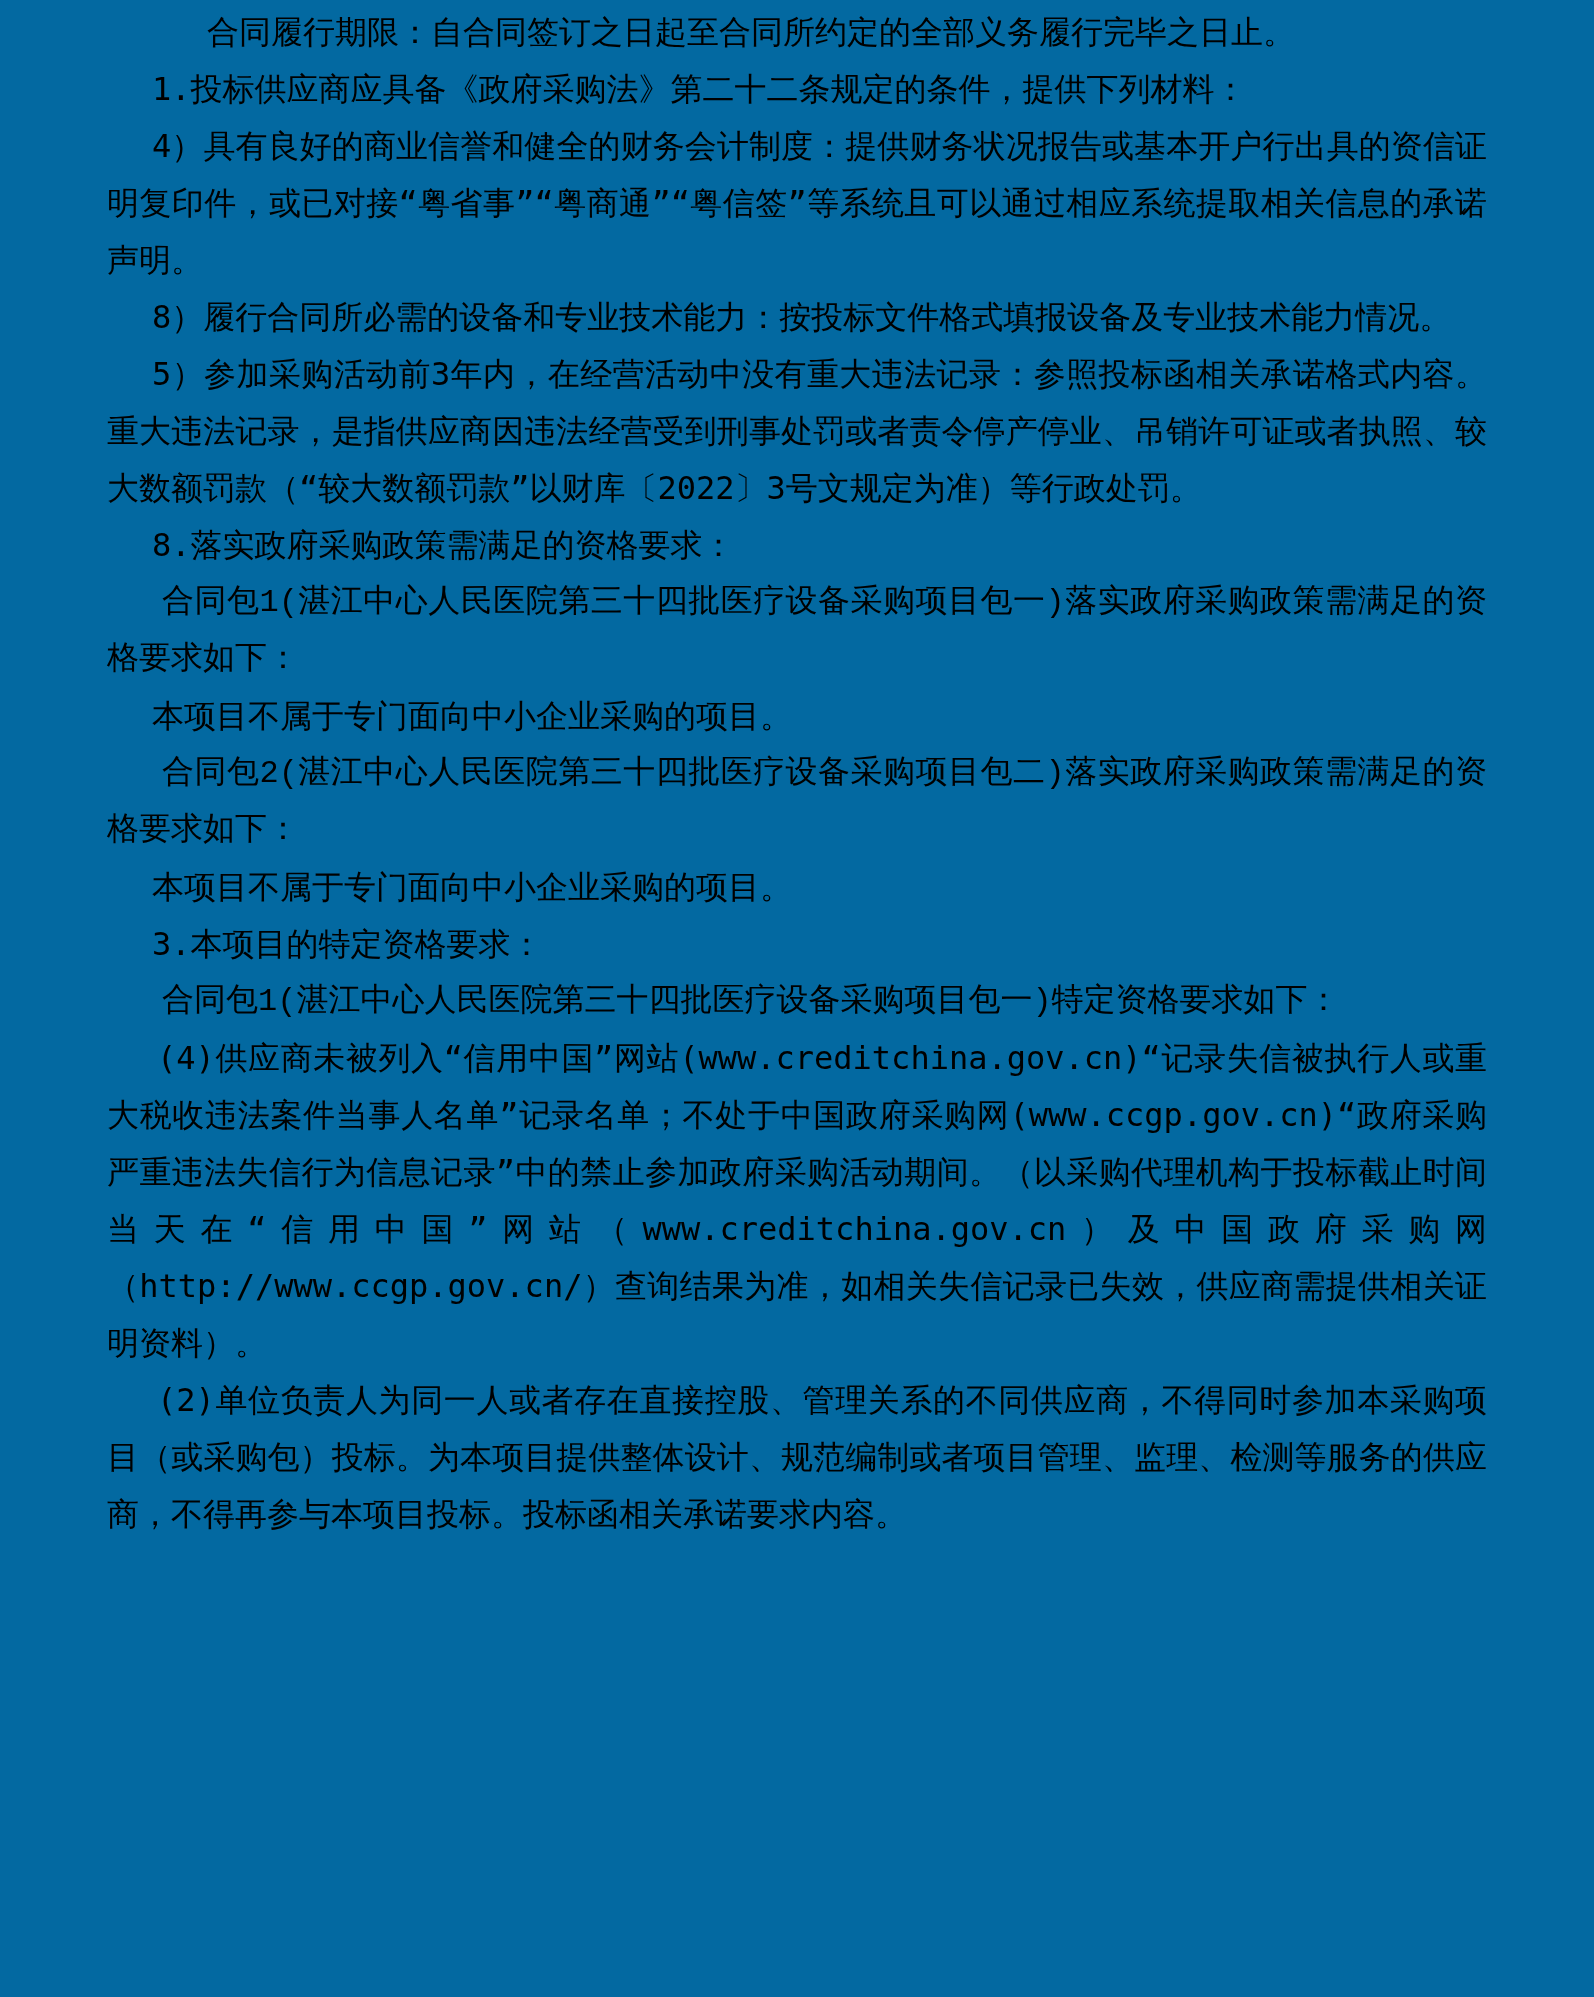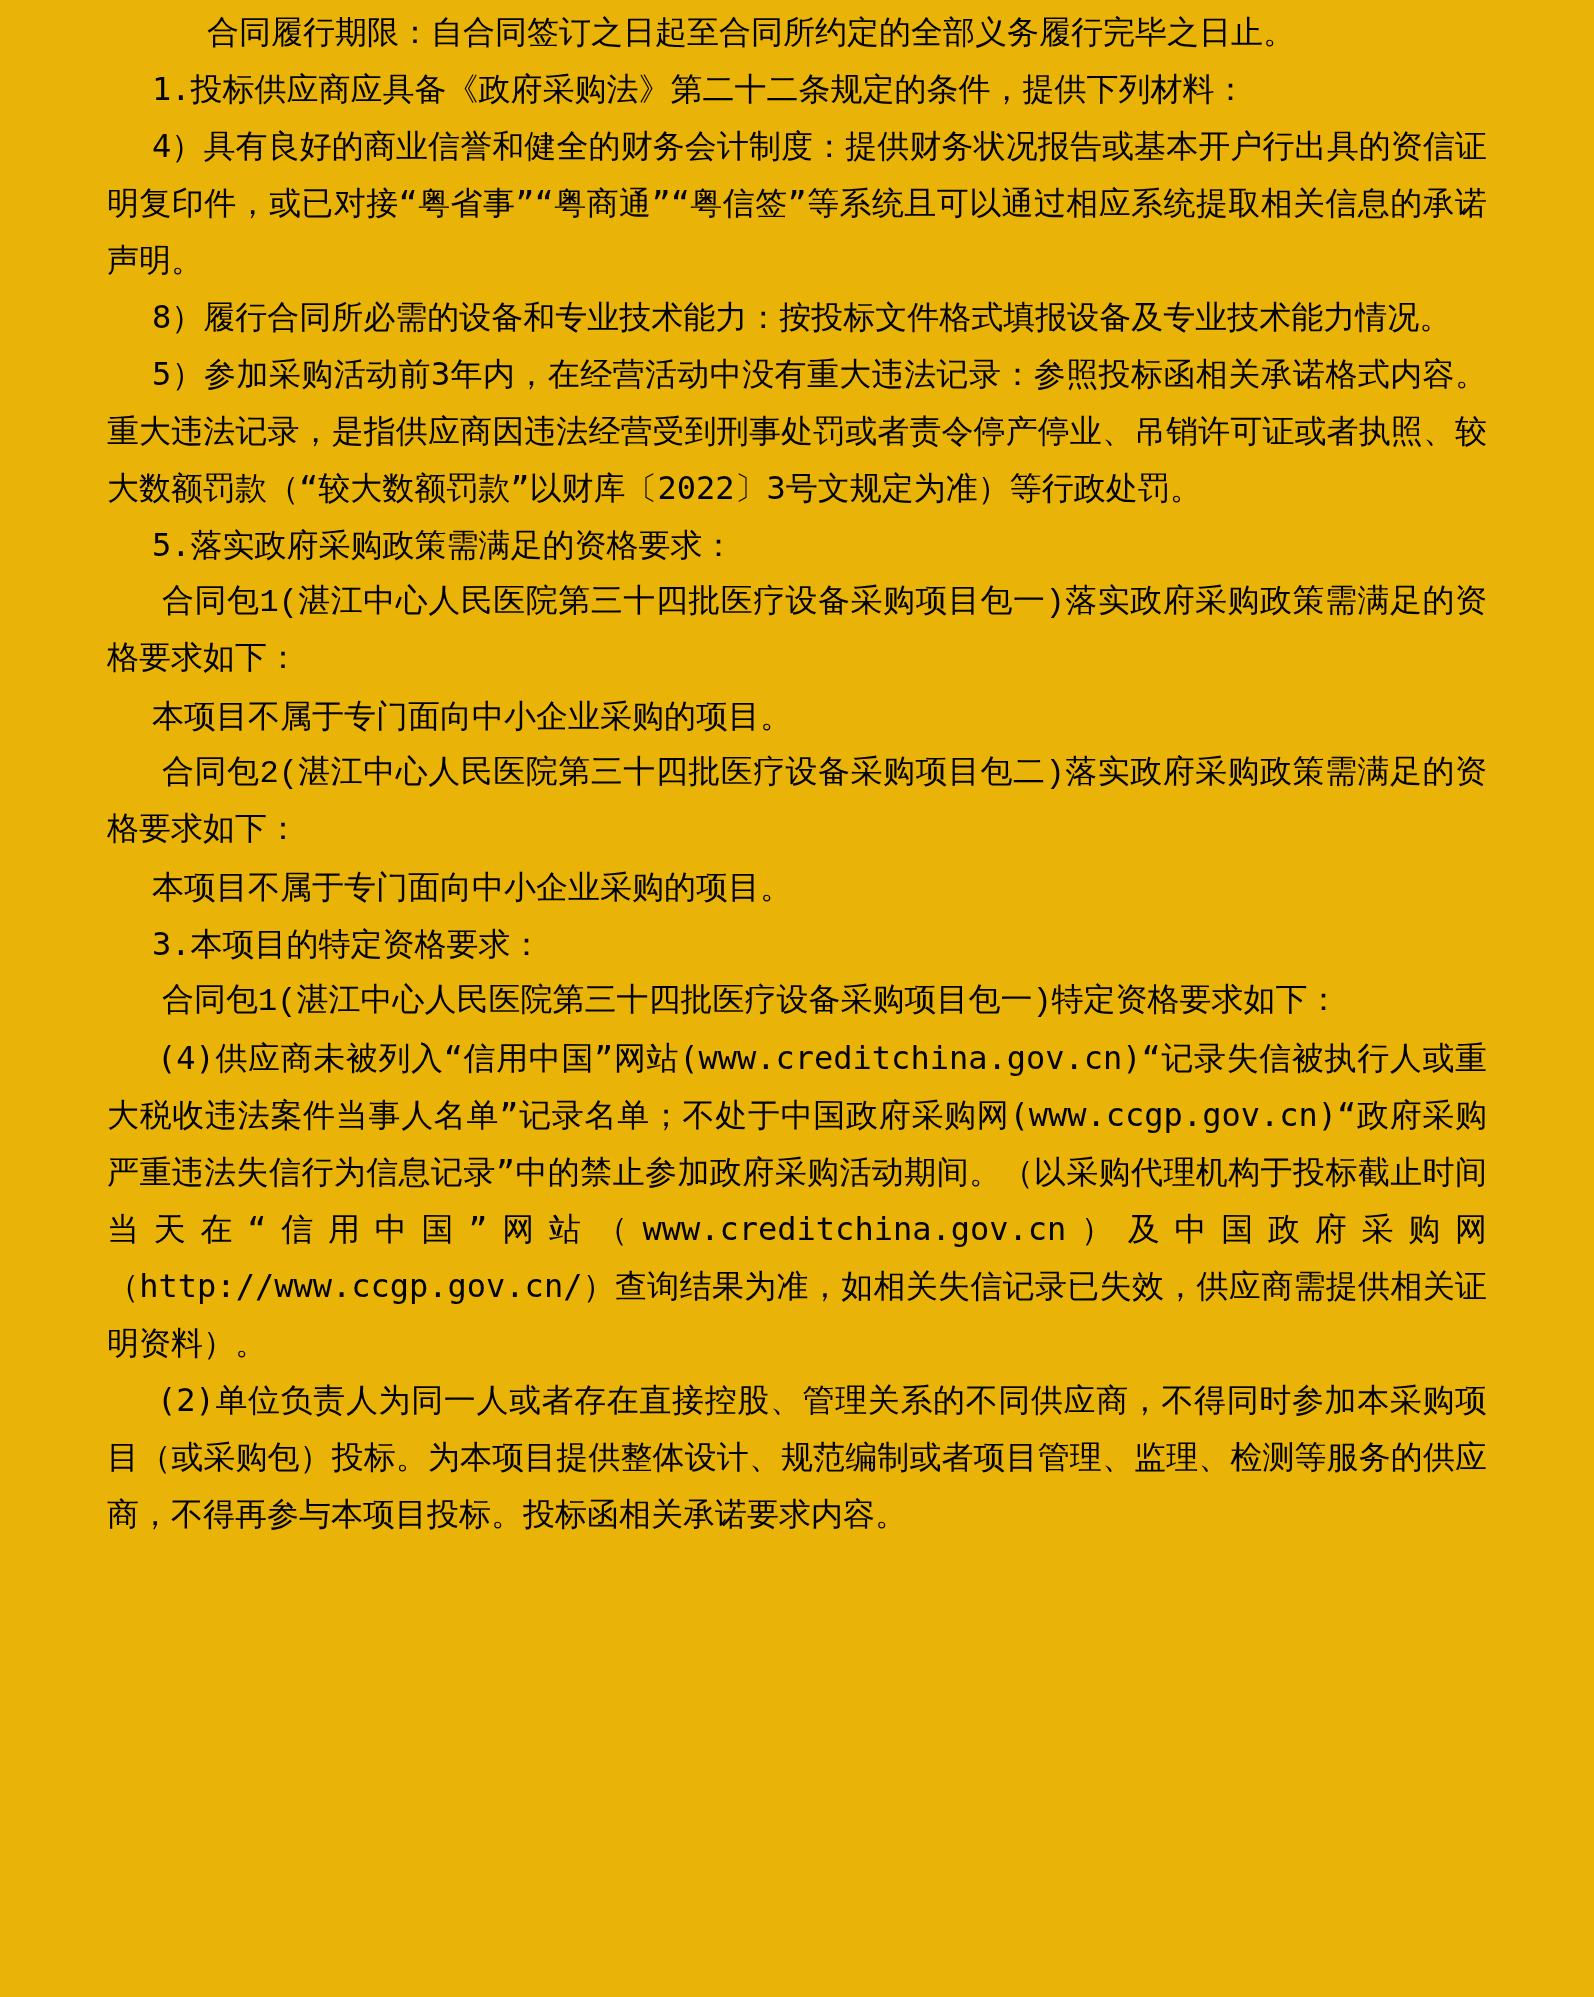--- a/index.html
+++ b/index.html
@@ -5,21 +5,21 @@
   html, body {
     margin: 0;
     padding: 0;
     background: #ffffff;
   }
   .page {
     position: relative;
     width: 1594px;
     height: 1997px;
     box-sizing: border-box;
-    background: #eab308;
+    background: #0369a1;
     color: #000000;
     padding: 4px 107px 0 107px;
     overflow: hidden;
     
     font-family: "DejaVu Sans Mono", "Liberation Serif", "DejaVu Serif", serif;
     font-size: 32px;
     line-height: 57px;
   }
   .page p {
     margin: 0;
@@ -56,21 +56,21 @@
 <div class="page">
 
   <p class="para deep">合同履行期限：自合同签订之日起至合同所约定的全部义务履行完毕之日止。</p>
 
 
   <p class="para">1.投标供应商应具备《政府采购法》第二十二条规定的条件，提供下列材料：</p>
   <p class="para">4）具有良好的商业信誉和健全的财务会计制度：提供财务状况报告或基本开户行出具的资信证明复印件，或已对接“粤省事”“粤商通”“粤信签”等系统且可以通过相应系统提取相关信息的承诺声明。</p>
   <p class="para">8）履行合同所必需的设备和专业技术能力：按投标文件格式填报设备及专业技术能力情况。</p>
   <p class="para">5）参加采购活动前3年内，在经营活动中没有重大违法记录：参照投标函相关承诺格式内容。重大违法记录，是指供应商因违法经营受到刑事处罚或者责令停产停业、吊销许可证或者执照、较大数额罚款（“较大数额罚款”以财库〔2022〕3号文规定为准）等行政处罚。</p>
 
-  <p class="para">5.落实政府采购政策需满足的资格要求：</p>
+  <p class="para">8.落实政府采购政策需满足的资格要求：</p>
   <p class="block first-55">合同包1(湛江中心人民医院第三十四批医疗设备采购项目包一)落实政府采购政策需满足的资格要求如下：</p>
   <p class="block first-45">本项目不属于专门面向中小企业采购的项目。</p>
   <p class="block first-55">合同包2(湛江中心人民医院第三十四批医疗设备采购项目包二)落实政府采购政策需满足的资格要求如下：</p>
   <p class="block first-45">本项目不属于专门面向中小企业采购的项目。</p>
 
   <p class="para">3.本项目的特定资格要求：</p>
   <p class="block first-55">合同包1(湛江中心人民医院第三十四批医疗设备采购项目包一)特定资格要求如下：</p>
   <p class="block first-50">(4)供应商未被列入“信用中国”网站(www.creditchina.gov.cn)“记录失信被执行人或重大税收违法案件当事人名单”记录名单；不处于中国政府采购网(www.ccgp.gov.cn)“政府采购严重违法失信行为信息记录”中的禁止参加政府采购活动期间。（以采购代理机构于投标截止时间当天在“信用中国”网站（www.creditchina.gov.cn）及中国政府采购网（http://www.ccgp.gov.cn/）查询结果为准，如相关失信记录已失效，供应商需提供相关证明资料）。</p>
   <p class="block first-50">(2)单位负责人为同一人或者存在直接控股、管理关系的不同供应商，不得同时参加本采购项目（或采购包）投标。为本项目提供整体设计、规范编制或者项目管理、监理、检测等服务的供应商，不得再参与本项目投标。投标函相关承诺要求内容。</p>
 

